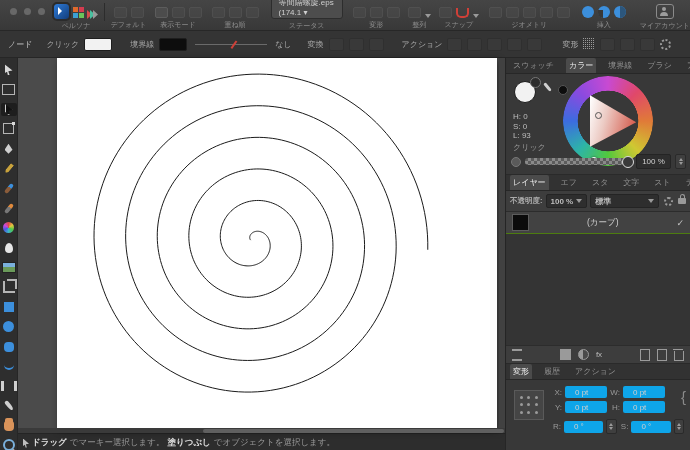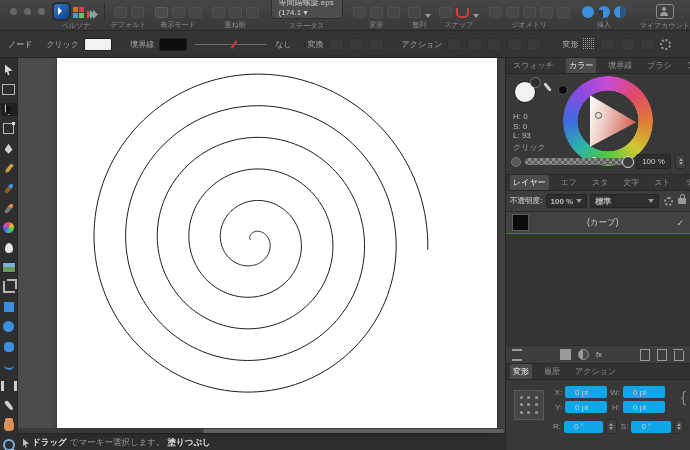--- a/index.html
+++ b/index.html
@@ -399,20 +399,21 @@
         <div class="vscroll"></div>
       </div>
       <div class="hscroll">
         <div class="hthumb"></div>
       </div>
       <div class="statusbar">
         <span class="hintcur"></span>
         <b>ドラッグ</b>
         <span>でマーキー選択します。</span>
         <b>塗りつぶし</b>
+        <span>でオブジェクトを選択します。</span>
       </div>
     </div>
 
     <div class="rightpanel">
 
       <div class="ptabs">
         <span class="ptab">スウォッチ</span>
         <span class="ptab active">カラー</span>
         <span class="ptab">境界線</span>
         <span class="ptab">ブラシ</span>

